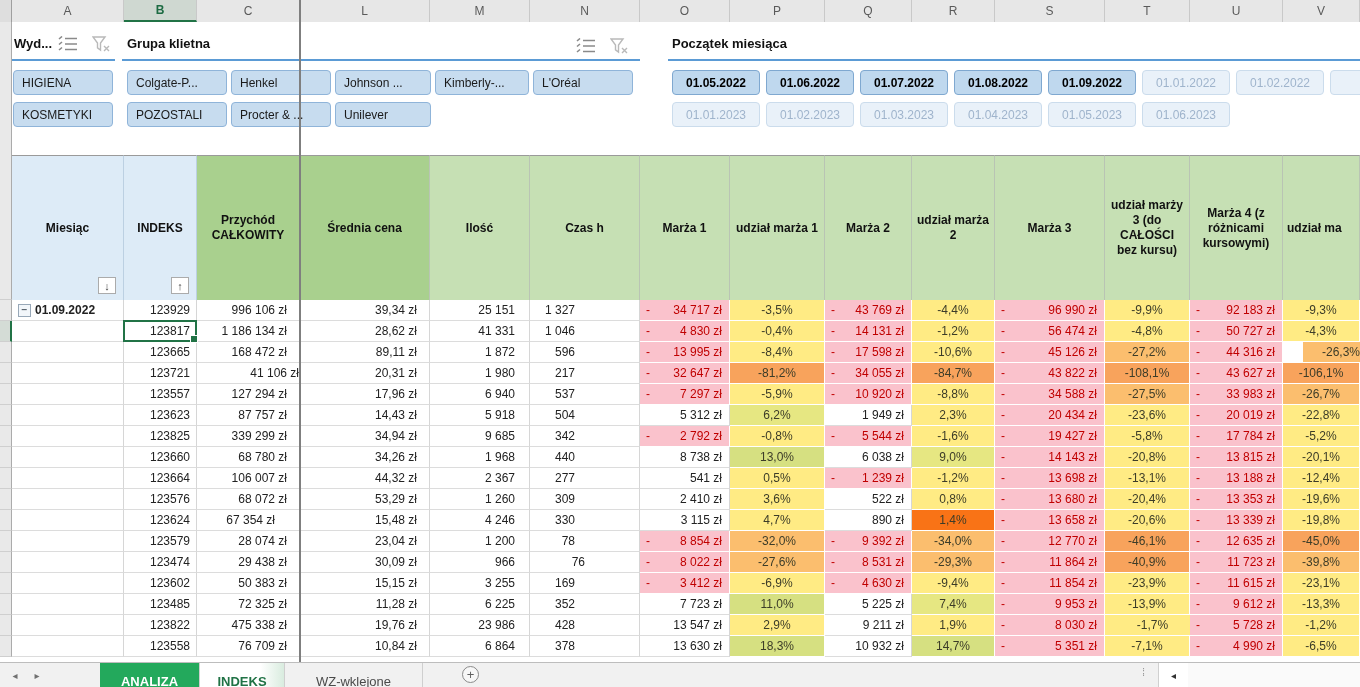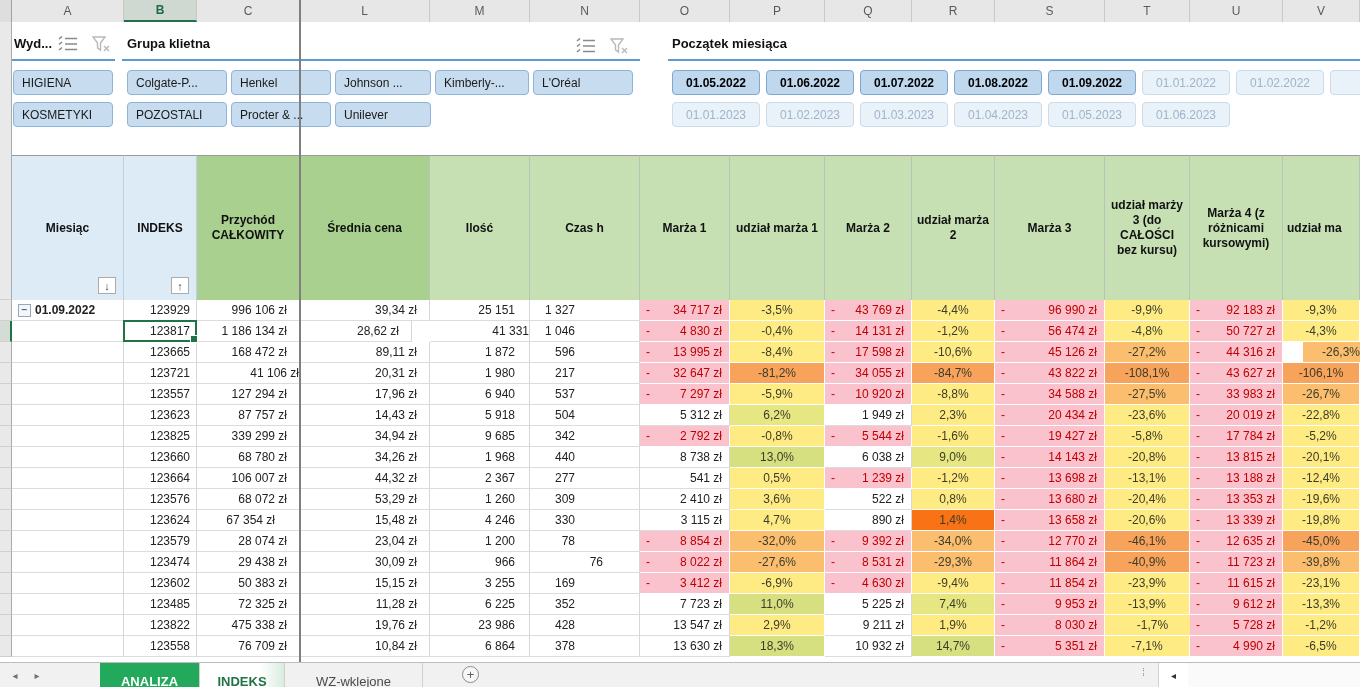--- a/index.html
+++ b/index.html
@@ -202,22 +202,22 @@
     </div>
     <div class="abs cell pct" style="left: 1105px; width: 85px; top: 300px; background: rgb(255, 235, 132);">-9,9%</div>
     <div class="abs cell mcell neg" style="left: 1190px; width: 93px; top: 300px;">
       <span class="minus">-</span>
       <span>92 183 zł</span>
     </div>
     <div class="abs cell pct" style="left: 1283px; width: 77px; top: 300px; background: rgb(255, 235, 132);">-9,3%</div>
     <div class="abs cell mies" style="left: 12px; width: 112px; top: 321px;"></div>
     <div class="abs cell r" style="left: 124px; width: 73px; top: 321px; padding-right: 6px;">123817</div>
     <div class="abs cell r" style="left: 197px; width: 103px; top: 321px; padding-right: 12px;">1 186 134 zł</div>
-    <div class="abs cell r" style="left: 300px; width: 112px; top: 321px; padding-right: 12px;">28,62 zł</div>
-    <div class="abs cell r" style="left: 430px; width: 100px; top: 321px; ">41 331</div>
+    <div class="abs cell r" style="left: 300px; width: 130px; top: 321px; padding-right: 12px;">28,62 zł</div>
+    <div class="abs cell r" style="left: 430px; width: 100px; top: 321px; padding-right: 14px;">41 331</div>
     <div class="abs cell r" style="left: 530px; width: 110px; top: 321px; padding-right: 64px;">1 046</div>
     <div class="abs cell mcell neg" style="left: 640px; width: 90px; top: 321px;">
       <span class="minus">-</span>
       <span>4 830 zł</span>
     </div>
     <div class="abs cell pct" style="left: 730px; width: 95px; top: 321px; background: rgb(255, 235, 132);">-0,4%</div>
     <div class="abs cell mcell neg" style="left: 825px; width: 87px; top: 321px;">
       <span class="minus">-</span>
       <span>14 131 zł</span>
     </div>
@@ -481,21 +481,21 @@
     <div class="abs cell mcell neg" style="left: 1190px; width: 93px; top: 531px;">
       <span class="minus">-</span>
       <span>12 635 zł</span>
     </div>
     <div class="abs cell pct" style="left: 1283px; width: 77px; top: 531px; background: rgb(248, 163, 92);">-45,0%</div>
     <div class="abs cell mies" style="left: 12px; width: 112px; top: 552px;"></div>
     <div class="abs cell r" style="left: 124px; width: 73px; top: 552px; padding-right: 6px;">123474</div>
     <div class="abs cell r" style="left: 197px; width: 103px; top: 552px; padding-right: 12px;">29 438 zł</div>
     <div class="abs cell r" style="left: 300px; width: 130px; top: 552px; padding-right: 12px;">30,09 zł</div>
     <div class="abs cell r" style="left: 430px; width: 100px; top: 552px; padding-right: 14px;">966</div>
-    <div class="abs cell r" style="left: 530px; width: 110px; top: 552px; padding-right: 36px;">76</div>
+    <div class="abs cell r" style="left: 530px; width: 110px; top: 552px; padding-right: 54px;">76</div>
     <div class="abs cell mcell neg" style="left: 640px; width: 90px; top: 552px;">
       <span class="minus">-</span>
       <span>8 022 zł</span>
     </div>
     <div class="abs cell pct" style="left: 730px; width: 95px; top: 552px; background: rgb(251, 190, 110);">-27,6%</div>
     <div class="abs cell mcell neg" style="left: 825px; width: 87px; top: 552px;">
       <span class="minus">-</span>
       <span>8 531 zł</span>
     </div>
     <div class="abs cell pct" style="left: 912px; width: 83px; top: 552px; background: rgb(251, 190, 110);">-29,3%</div>

